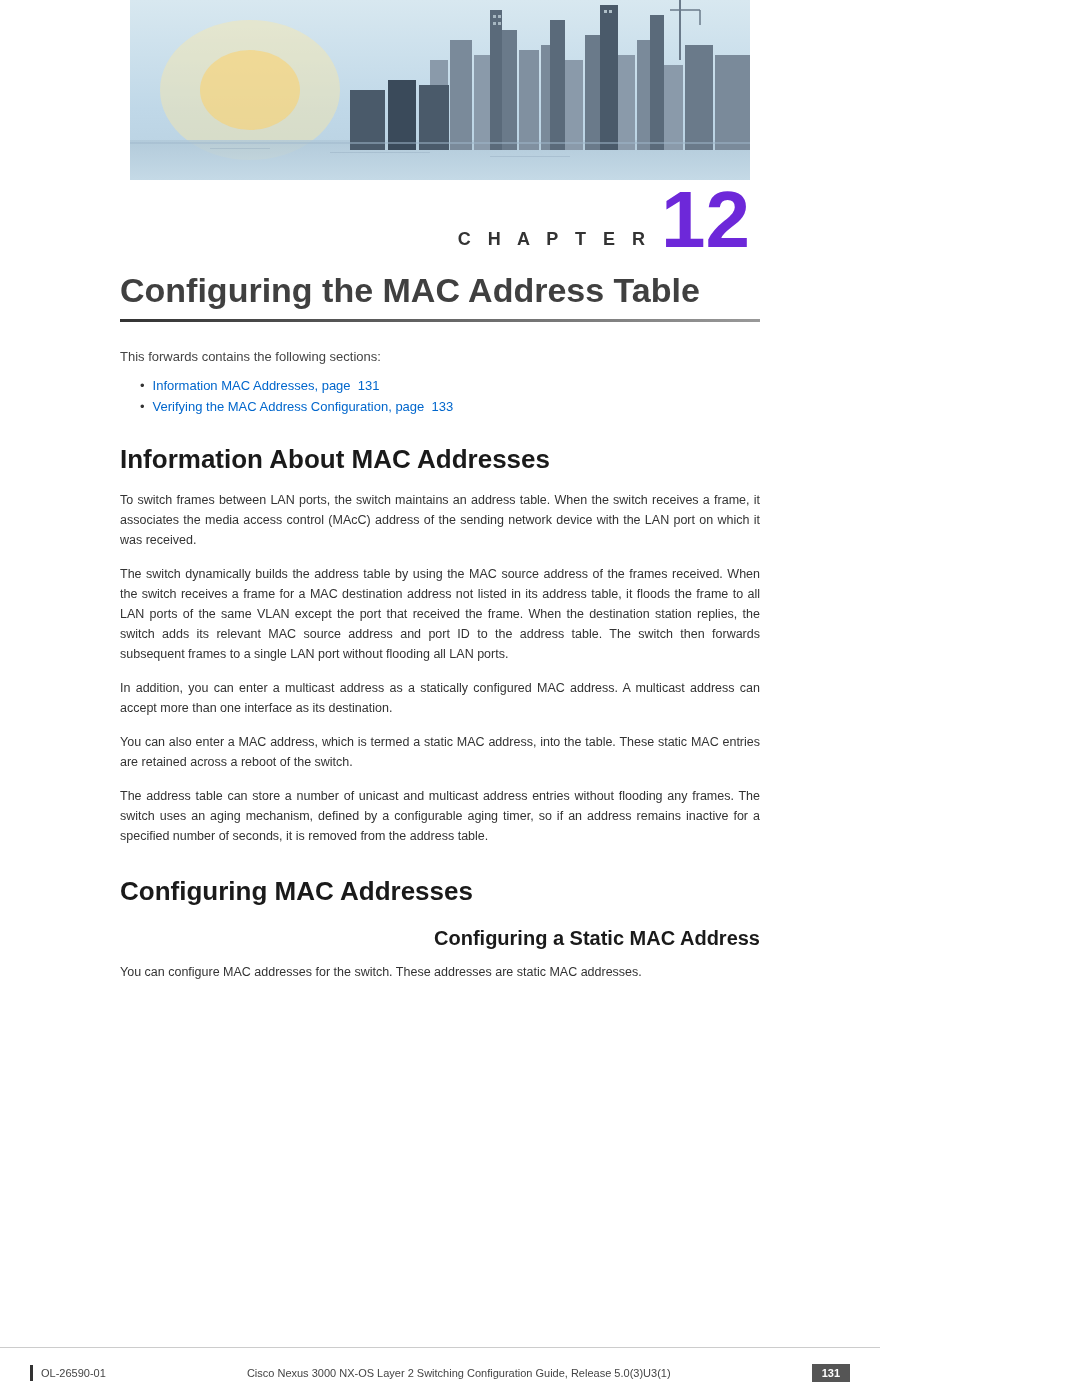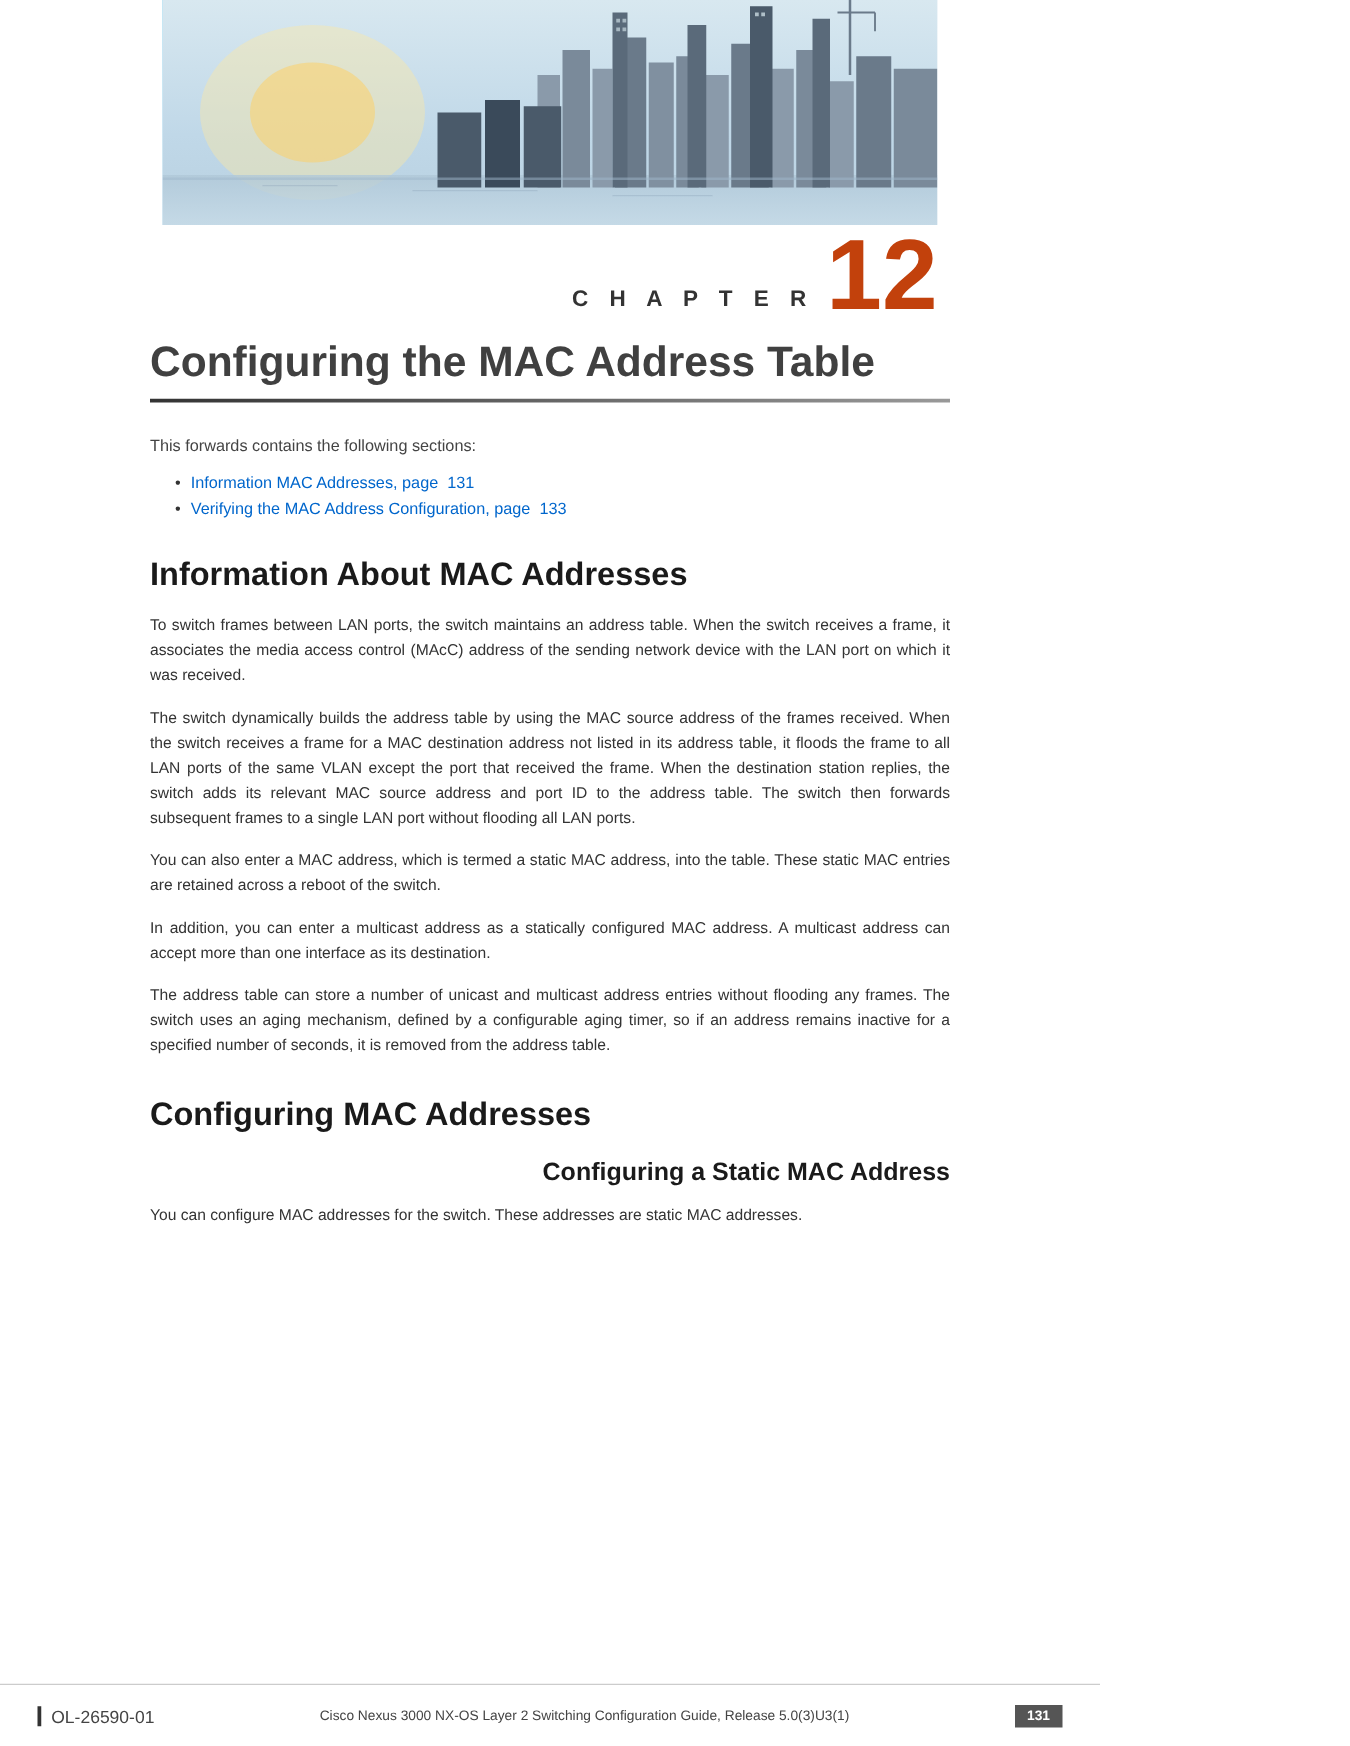--- a/index.html
+++ b/index.html
@@ -48,21 +48,21 @@
       font-weight: bold;
       letter-spacing: 6px;
       color: #333333;
       margin-right: 10px;
       margin-bottom: 10px;
     }
 
     .chapter-number {
       font-size: 80px;
       font-weight: bold;
-      color: #c2410c;
+      color: #6d28d9;
       line-height: 1;
     }
 
     
     .content-area {
       padding: 0 120px;
     }
 
     
     .chapter-title {
@@ -148,21 +148,21 @@
       right: 0;
       height: 50px;
       border-top: 1px solid #cccccc;
       display: flex;
       align-items: center;
       justify-content: space-between;
       padding: 0 30px;
     }
 
     .footer-left {
-      font-size: 14px;
+      font-size: 11px;
       color: #444;
       display: flex;
       align-items: center;
     }
 
     .footer-bar {
       width: 3px;
       height: 16px;
       background: #333;
       margin-right: 8px;
@@ -298,22 +298,22 @@
         <a class="toc-link" href="#">
           <span>Verifying the MAC Address Configuration,</span>&nbsp;<span>page</span>&nbsp;&nbsp;<span>133</span>
         </a>
       </li>
     </ul>
 
     <h2 class="section-heading">Information About MAC Addresses</h2>
 
     <p class="body-paragraph">To switch frames between LAN ports, the switch maintains an address table. When the switch receives a frame, it associates the media access control (MAcC) address of the sending network device with the LAN port on which it was received.</p>
     <p class="body-paragraph">The switch dynamically builds the address table by using the MAC source address of the frames received. When the switch receives a frame for a MAC destination address not listed in its address table, it floods the frame to all LAN ports of the same VLAN except the port that received the frame. When the destination station replies, the switch adds its relevant MAC source address and port ID to the address table. The switch then forwards subsequent frames to a single LAN port without flooding all LAN ports.</p>
+    <p class="body-paragraph">In addition, you can enter a multicast address as a statically configured MAC address. A multicast address can accept more than one interface as its destination.</p>
     <p class="body-paragraph">You can also enter a MAC address, which is termed a static MAC address, into the table. These static MAC entries are retained across a reboot of the switch.</p>
-    <p class="body-paragraph">In addition, you can enter a multicast address as a statically configured MAC address. A multicast address can accept more than one interface as its destination.</p>
     <p class="body-paragraph">The address table can store a number of unicast and multicast address entries without flooding any frames. The switch uses an aging mechanism, defined by a configurable aging timer, so if an address remains inactive for a specified number of seconds, it is removed from the address table.</p>
 
     <h2 class="section-heading">Configuring MAC Addresses</h2>
 
     <h3 class="sub-section-heading">Configuring a Static MAC Address</h3>
 
     <p class="body-paragraph">You can configure MAC addresses for the switch. These addresses are static MAC addresses.</p>
 
   </div>
 

